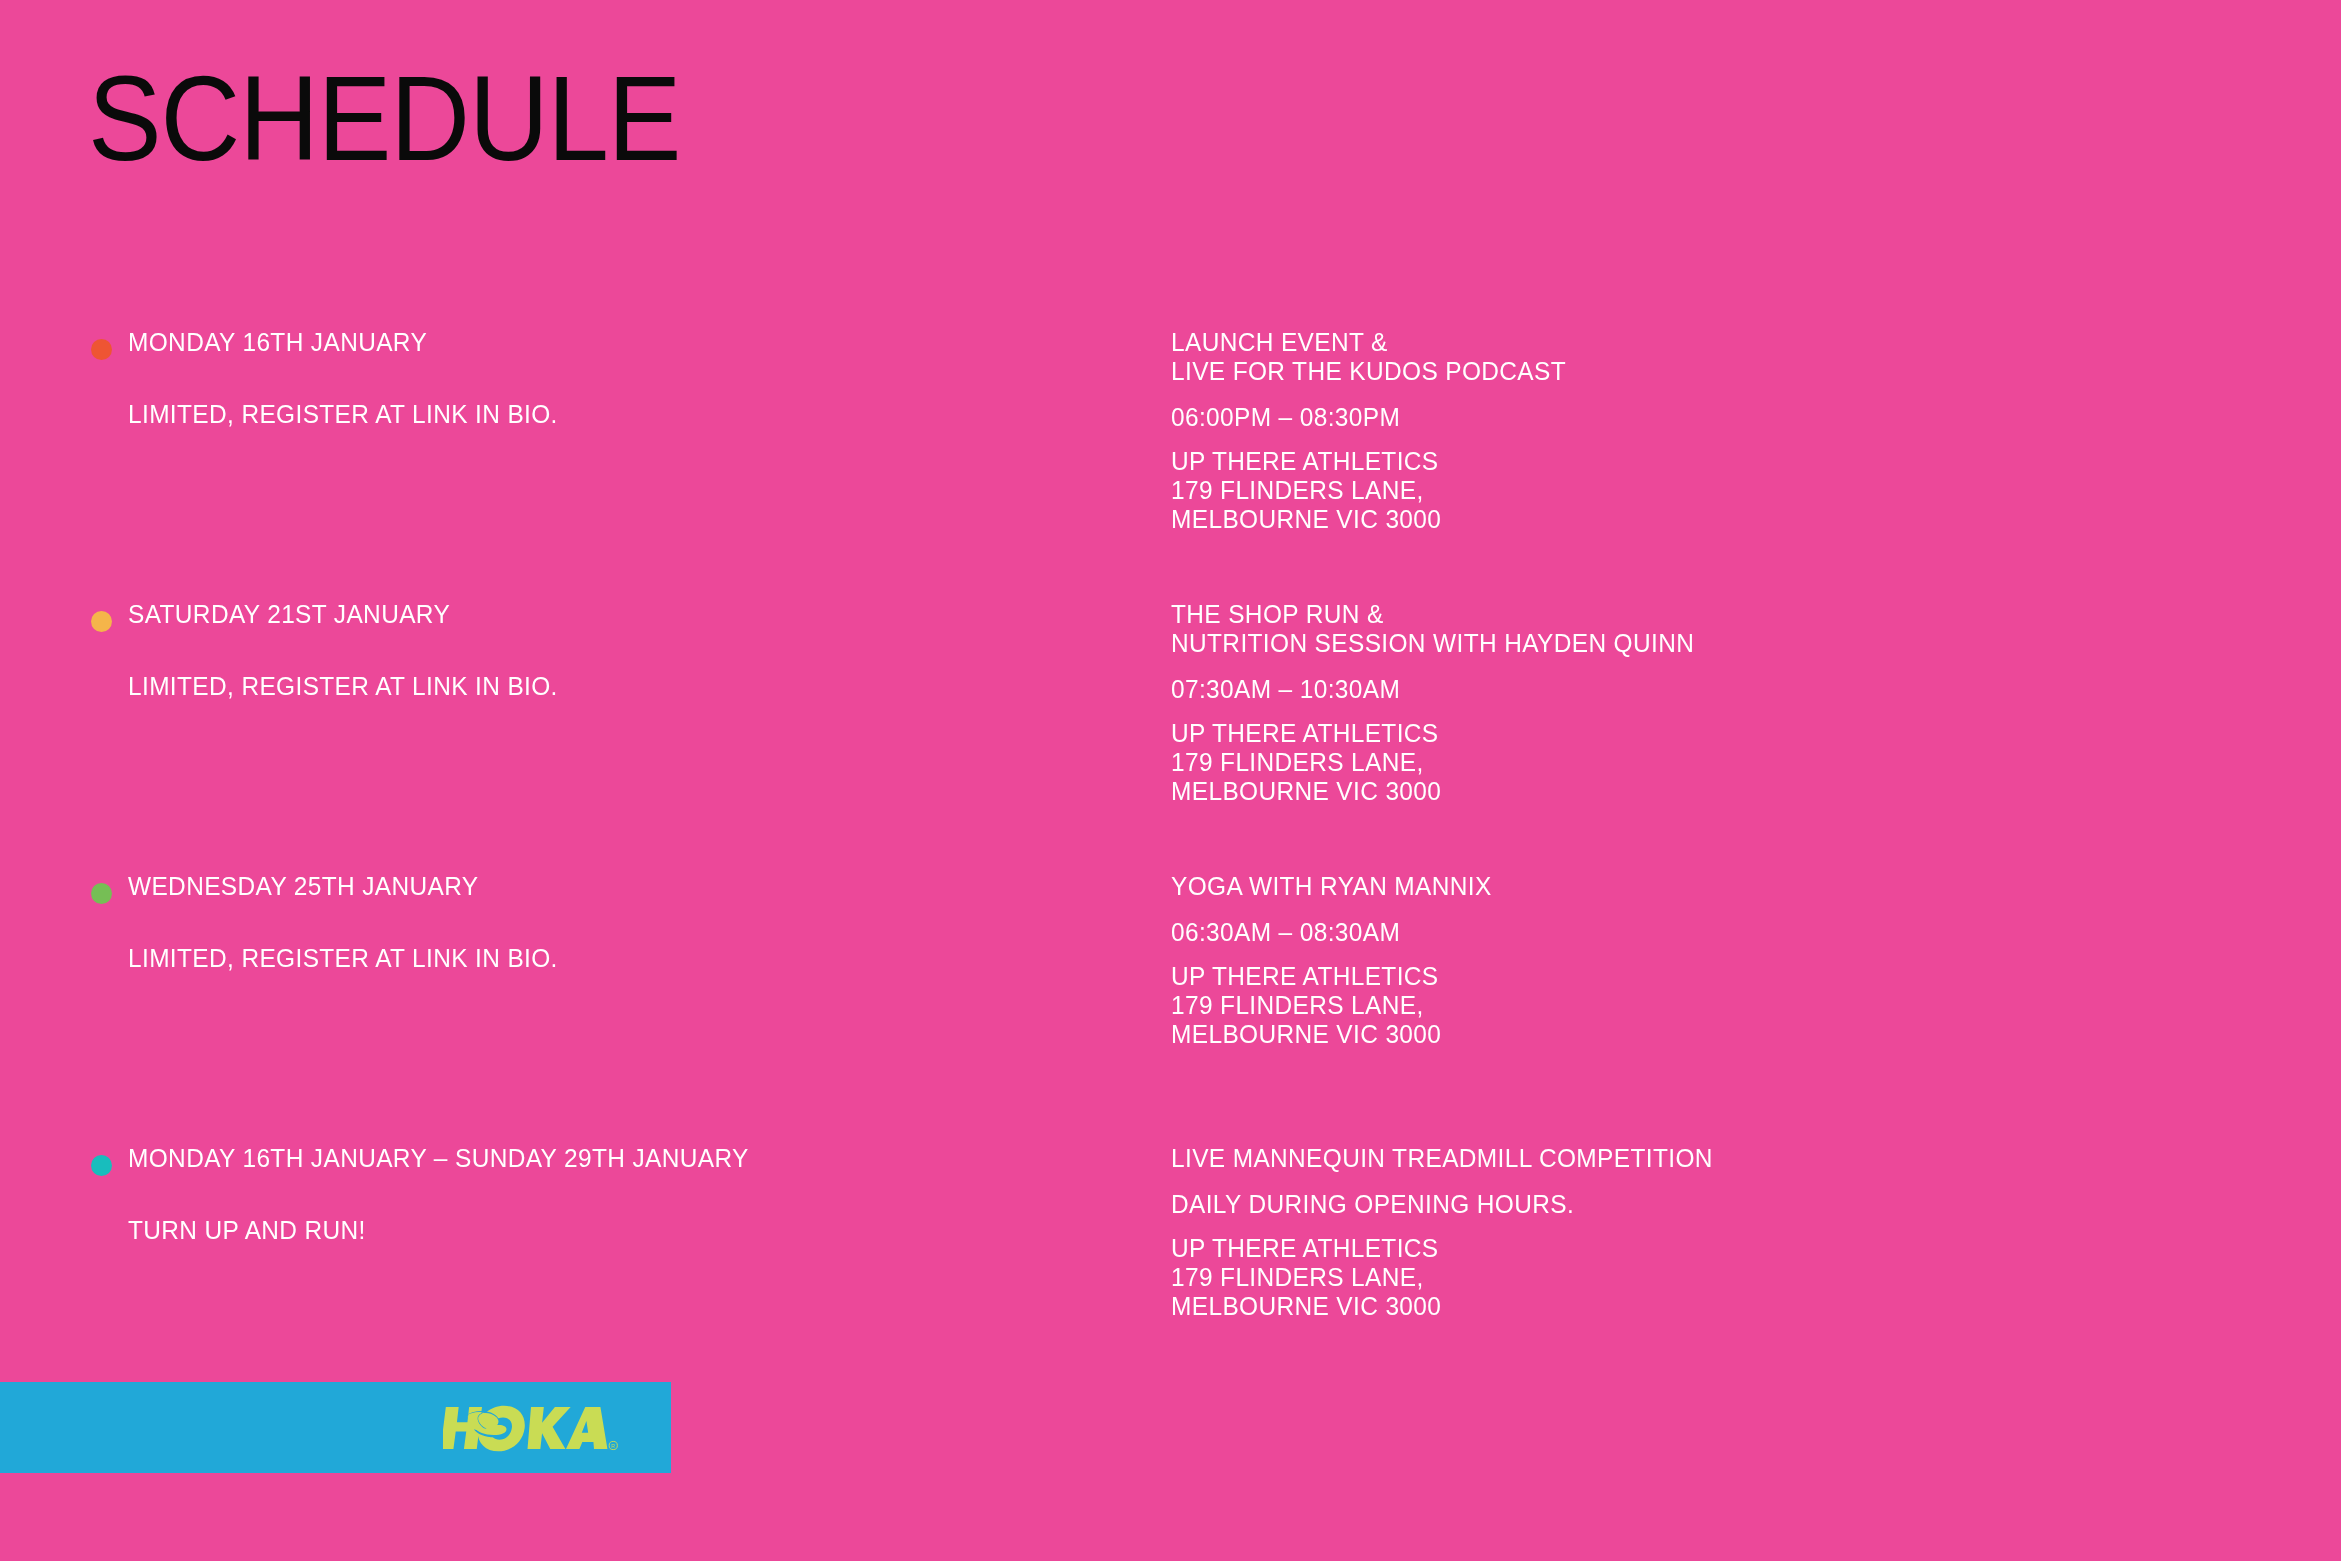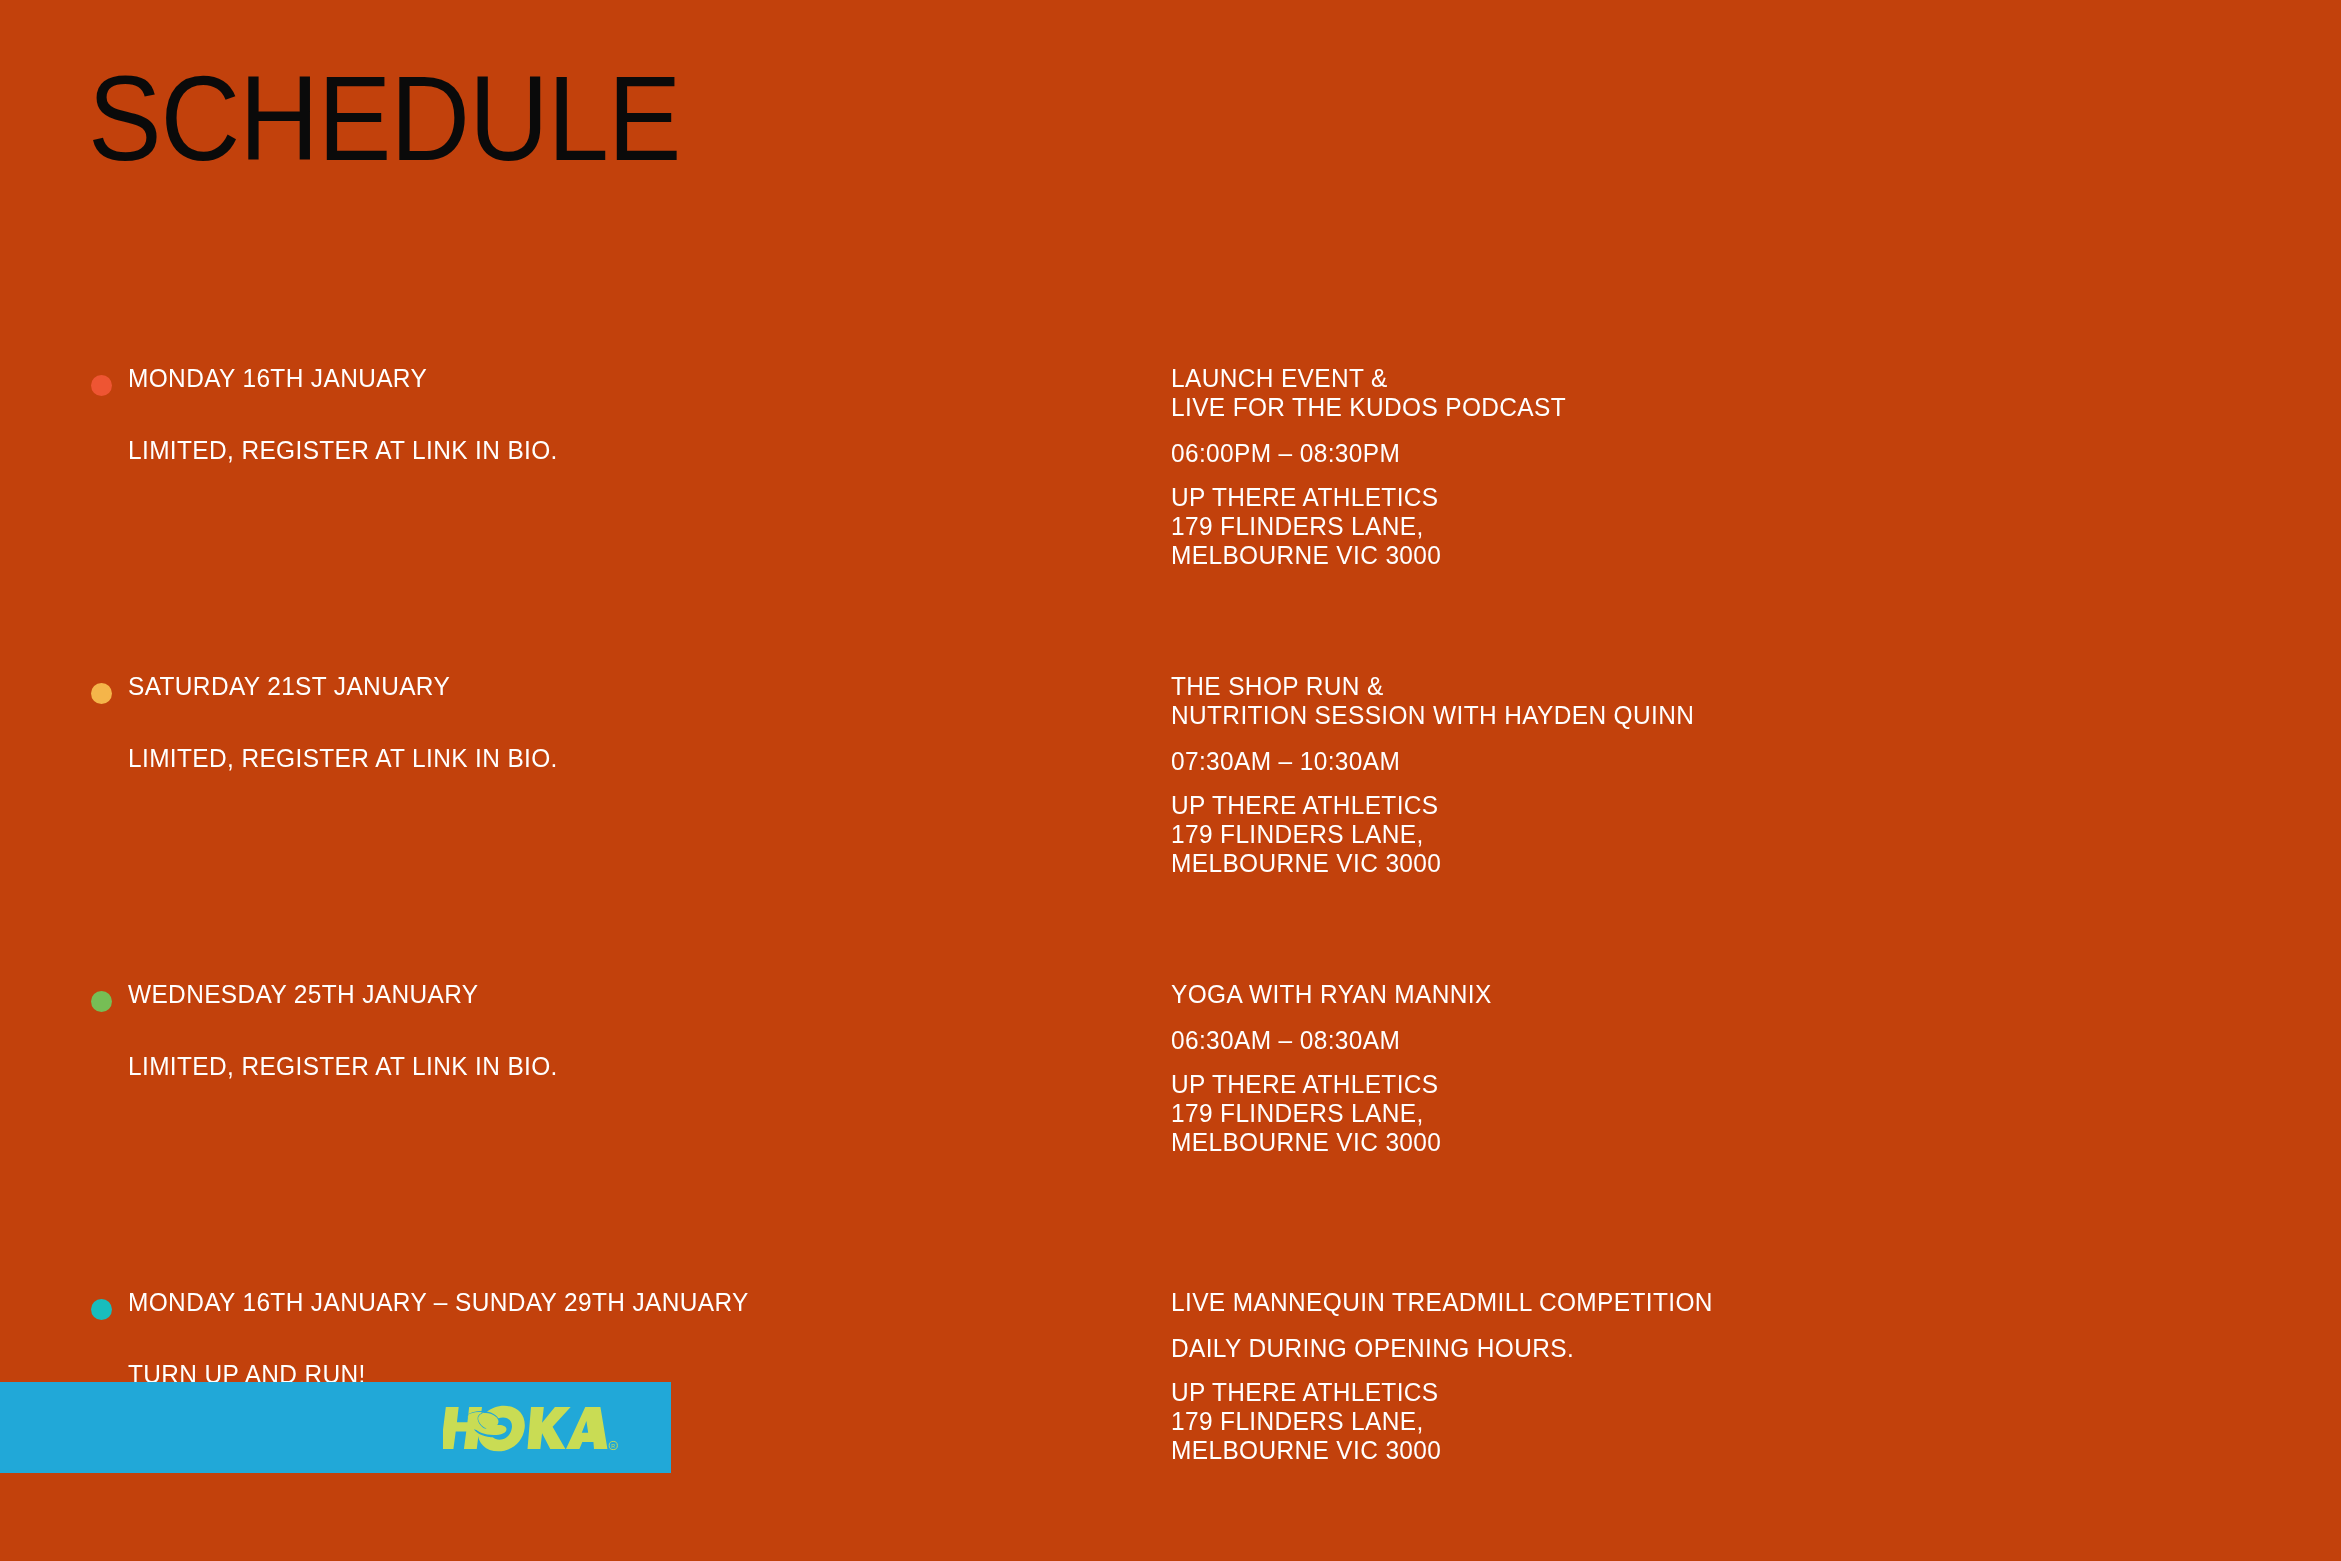--- a/index.html
+++ b/index.html
@@ -40,21 +40,20 @@
     position:absolute;
     left:0;
     top:328px;
     width:2342px;
   }
 
   .event-row {
     position:relative;
     width:2342px;
     height:272px;
-    margin-top:36px;
   }
   .event-row.last { height:auto; }
 
   
   .event-left {
     position:absolute;
     left:88px;
     top:0;
     width:995px;
   }
@@ -141,21 +140,21 @@
     top:50%;
     transform:translateY(-50%);
     width:176px;
     height:49px;
   }
   .hoka-logo svg { display:block; width:100%; height:100%; }
 </style>
 </head>
 <body>
 
-<div class="poster" style="background: #c2410c;">
+<div class="poster" style="background: #ec4899;">
 
   <div class="page-title" style="color: rgb(10, 10, 10);">SCHEDULE</div>
 
   <div class="schedule">
 
     <div class="event-row">
       <div class="event-left">
         <span class="bullet" id="b0" style="background: rgb(238, 85, 51);"></span>
         <div class="event-date">MONDAY 16TH JANUARY</div>
         <div class="event-note">LIMITED, REGISTER AT LINK IN BIO.</div>

